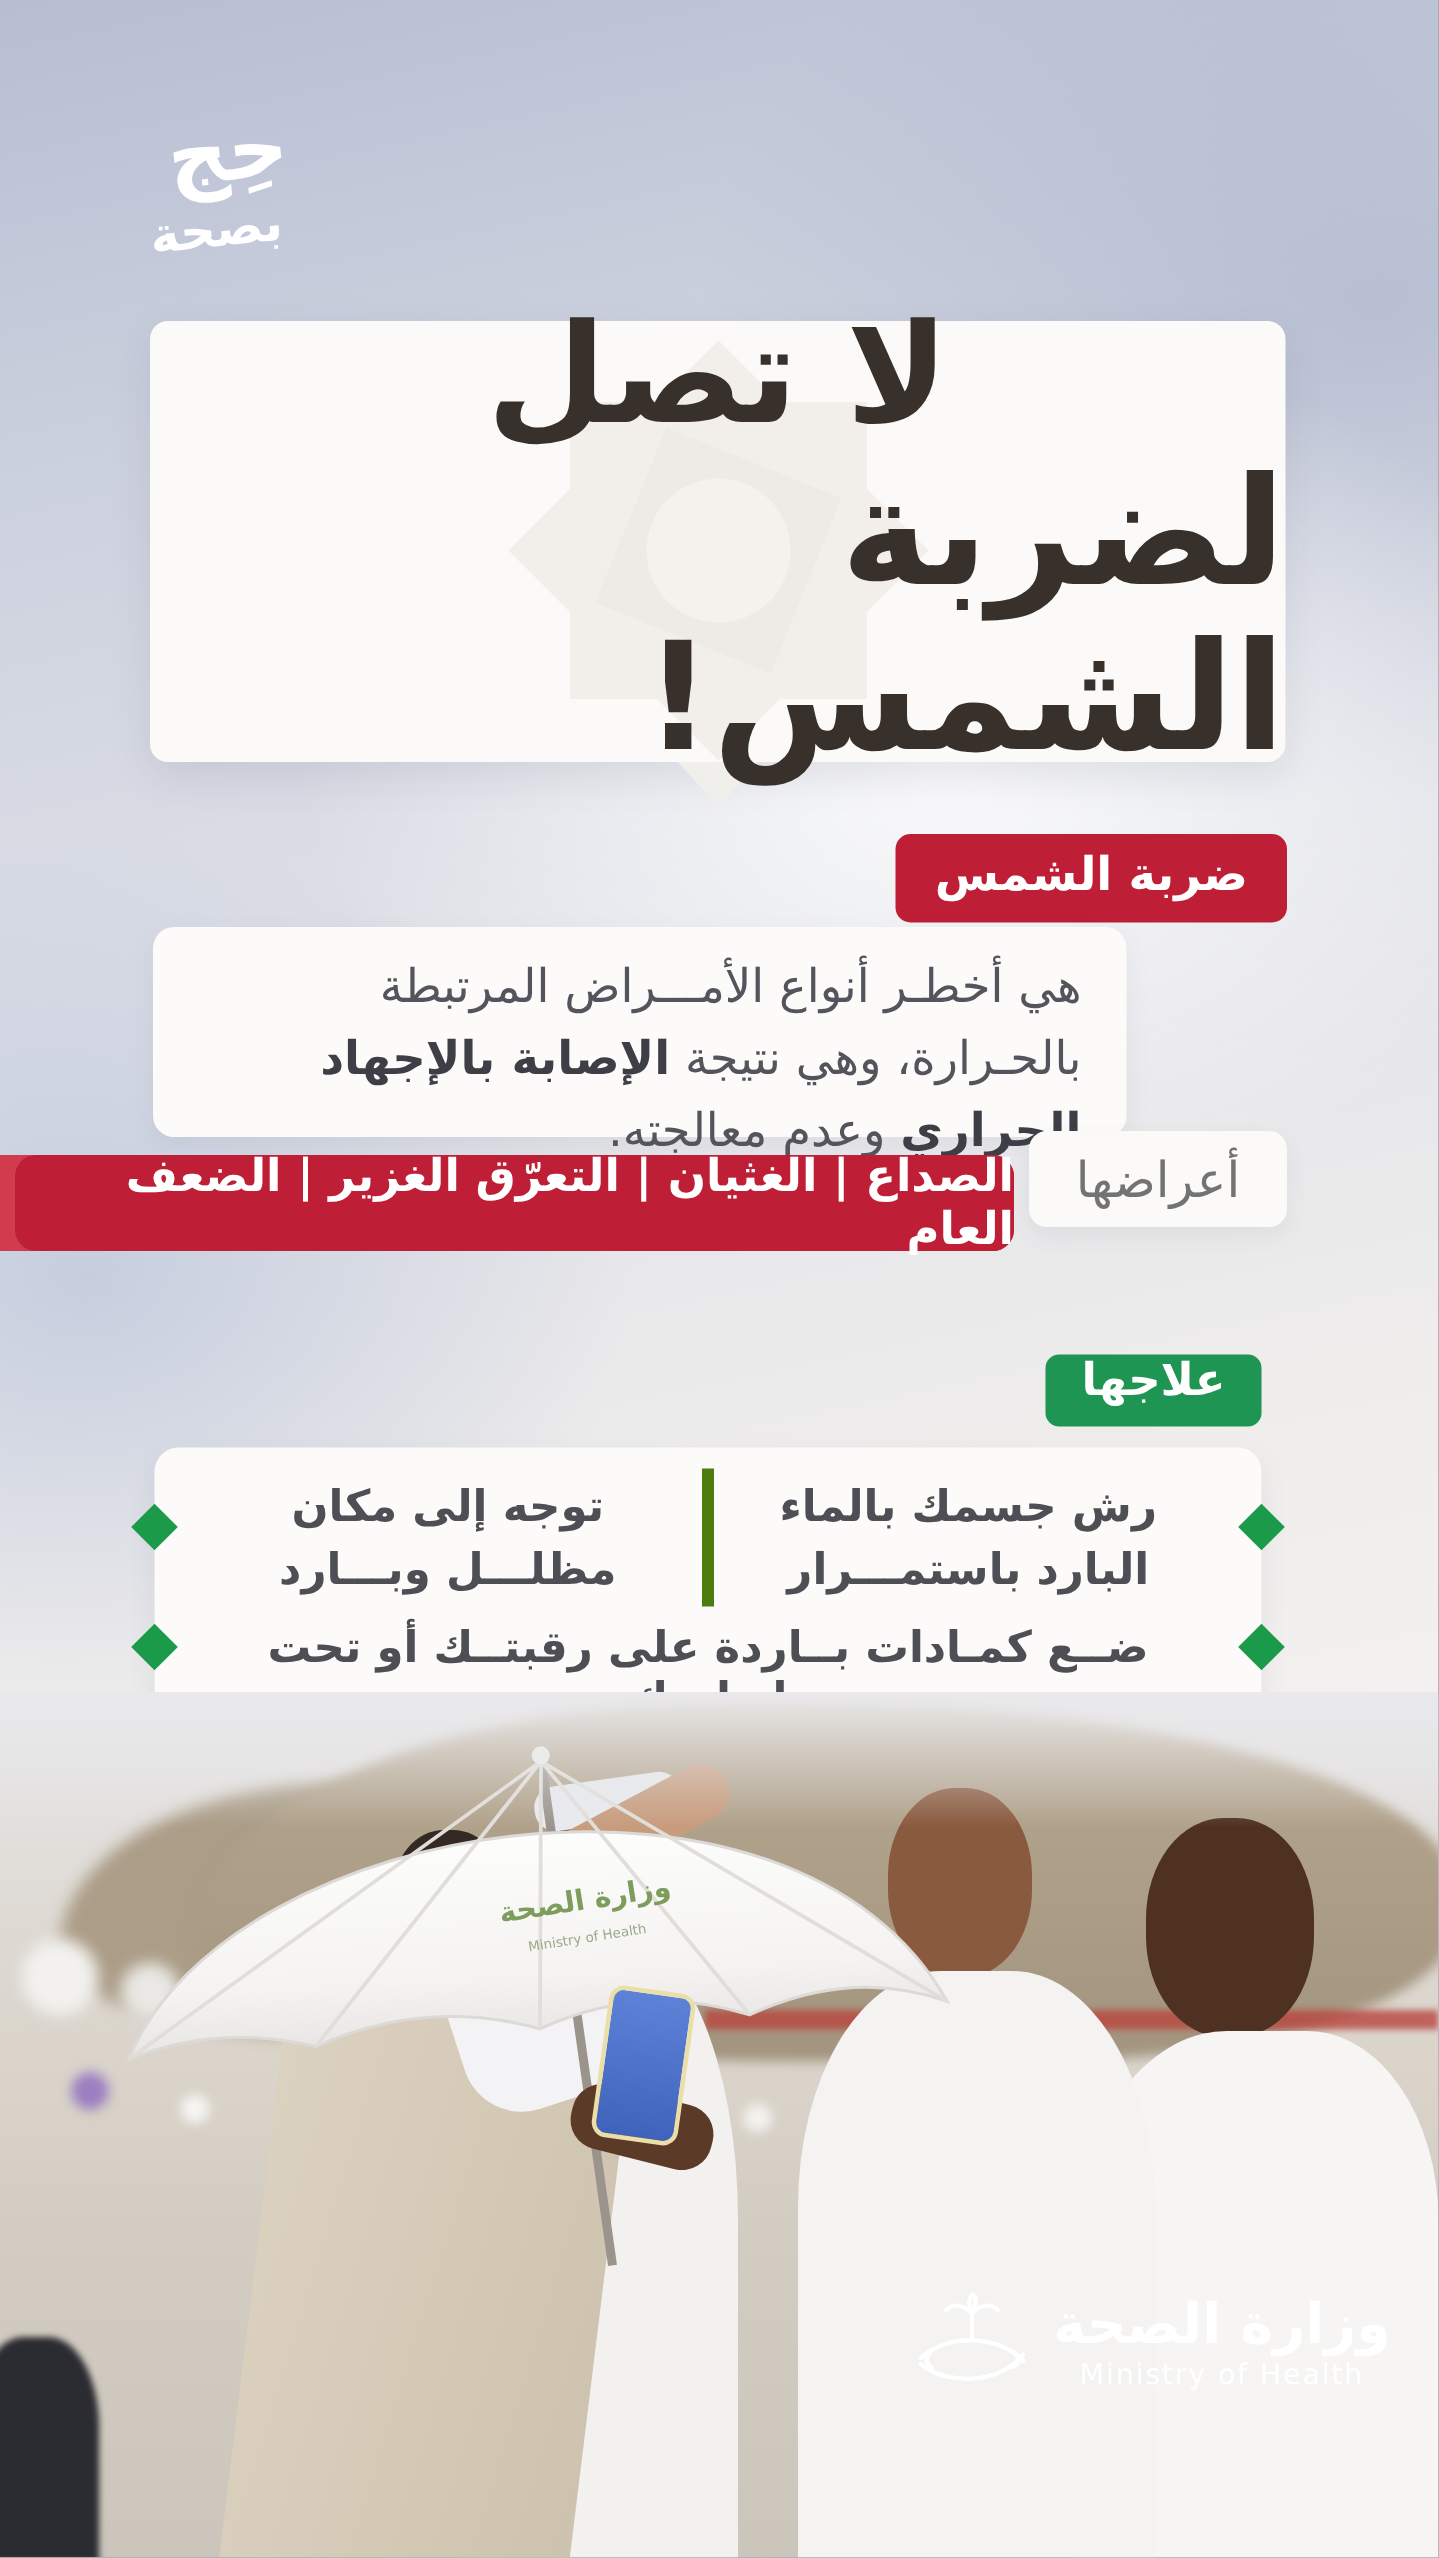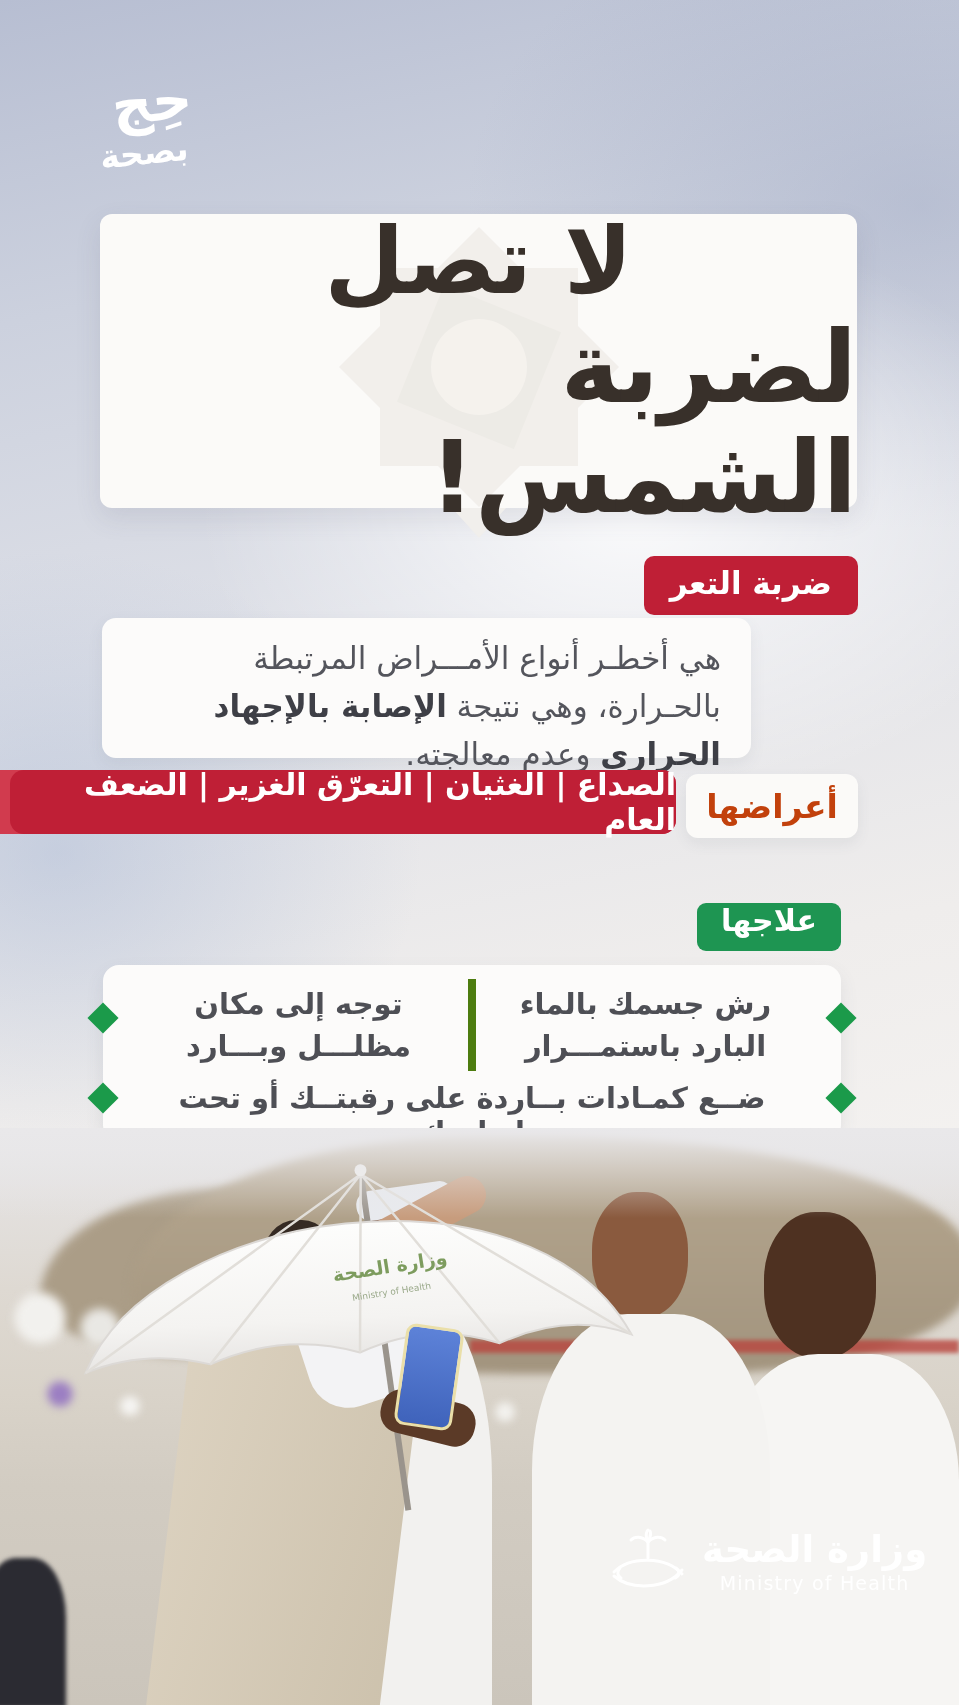--- a/index.html
+++ b/index.html
@@ -13,39 +13,39 @@
       radial-gradient(520px 430px at 6% 50%, rgba(148,168,205,.38), rgba(148,168,205,0) 70%),
       radial-gradient(700px 500px at 96% 12%, rgba(140,152,185,.35), rgba(140,152,185,0) 65%),
       linear-gradient(168deg,#b7bed2 0%,#ccd1de 17%,#dee0e7 36%,#efedec 58%,#f5f3f1 76%,#e9e7e8 100%);
   }
   
   .campaign{position:absolute;left:84px;top:74px;width:140px;color:#fff;text-align:center;transform:rotate(-6deg);}
   .campaign .l1{font-size:56px;font-weight:800;line-height:1;}
   .campaign .l2{font-size:33px;font-weight:700;margin-top:2px;margin-right:26px;}
   
   .title-card{position:absolute;left:100px;top:214px;width:757px;height:294px;background:#fbfaf8;border-radius:12px;
-    box-shadow:0 10px 26px rgba(80,86,104,.12);display:flex;flex-direction:column;align-items:center;}
+    box-shadow:0 10px 26px rgba(80,86,104,.12);display:flex;flex-direction:column;align-items:center;justify-content:center;}
   .title-card .ptr{position:absolute;top:100%;left:50%;margin-left:-27px;width:0;height:0;
     border-left:27px solid transparent;border-right:27px solid transparent;border-top:30px solid #f1efec;}
   .wm{position:absolute;left:50%;top:52%;transform:translate(-50%,-50%);opacity:.75;}
   .t1{font-size:92px;font-weight:800;color:#38302a;line-height:1.05;z-index:2;}
   .t2{font-size:100px;font-weight:800;color:#38302a;line-height:1.1;z-index:2;margin-top:2px;}
   
   .def-badge{position:absolute;top:556px;right:101px;background:#bf1f36;color:#fff;font-size:31px;font-weight:700;
     padding:9px 26px 14px;border-radius:10px;}
   .def-card{position:absolute;top:618px;left:102px;width:649px;height:140px;background:#fcfbfa;border-radius:14px;
     box-shadow:0 6px 16px rgba(80,86,104,.08);padding:16px 30px;color:#54555c;font-size:31px;line-height:1.55;
     text-align:right;font-weight:500;}
   .def-card b{color:#3e3f46;font-weight:800;}
   
   .symp-bar{position:absolute;top:770px;left:0;width:676px;height:64px;background:#d13b4e;border-radius:0 14px 14px 0;}
   .symp-inner{position:absolute;top:0;bottom:0;left:10px;right:0;background:#bf1f36;border-radius:14px;
     display:flex;align-items:center;justify-content:center;color:#fff;font-size:30px;font-weight:700;}
-  .symp-label{position:absolute;top:774px;right:101px;width:172px;height:64px;background:#fbfaf8;border-radius:12px;
-    display:flex;align-items:center;justify-content:center;color:#c2410c;font-size:33px;font-weight:700;
+  .symp-label{position:absolute;top:754px;right:101px;width:172px;height:64px;background:#fbfaf8;border-radius:12px;
+    display:flex;align-items:center;justify-content:center;color:#737373;font-size:33px;font-weight:400;
     box-shadow:0 6px 14px rgba(80,86,104,.08);}
   
   .treat-badge{position:absolute;top:903px;right:118px;background:#1e9552;color:#fff;font-size:30px;font-weight:700;
     padding:0 24px 13px;border-radius:9px;}
   .treat-card{position:absolute;top:965px;left:103px;width:738px;height:176px;background:#fcfbfa;border-radius:16px;
     box-shadow:0 8px 18px rgba(80,86,104,.10);padding:14px 26px 12px;}
   .treat-row1{display:flex;height:92px;}
   .treat-cell{flex:1;display:flex;align-items:center;justify-content:center;text-align:center;
     color:#4e4f55;font-size:29px;font-weight:600;line-height:1.45;padding:0 26px;}
   .treat-cell:first-child{border-left:8px solid #4d7c0f;}
@@ -121,21 +121,21 @@
       <rect x="17" y="17" width="66" height="66" fill="#efece7"></rect>
       <rect x="17" y="17" width="66" height="66" fill="#efece7" transform="rotate(45 50 50)"></rect>
       <rect x="29" y="29" width="42" height="42" fill="#e9e6e0" transform="rotate(22 50 50)"></rect>
       <circle cx="50" cy="50" r="16" fill="#f3f0ea"></circle>
     </svg>
     <div class="t1">لا تصل</div>
     <div class="t2">لضربة الشمس!</div>
     <div class="ptr"></div>
   </div>
 
-  <div class="def-badge">ضربة التعر</div>
+  <div class="def-badge">ضربة الشمس</div>
   <div class="def-card">
     <span>هي أخطـر أنواع الأمـــراض المرتبطة بالحـرارة، وهي نتيجة </span><b>الإصابة بالإجهاد الحراري</b><span> وعدم معالجته.</span>
   </div>
 
   <div class="symp-bar">
     <div class="symp-inner">الصداع | الغثيان | التعرّق الغزير | الضعف العام</div>
   </div>
   <div class="symp-label">أعراضها</div>
 
   <div class="treat-badge">علاجها</div>

